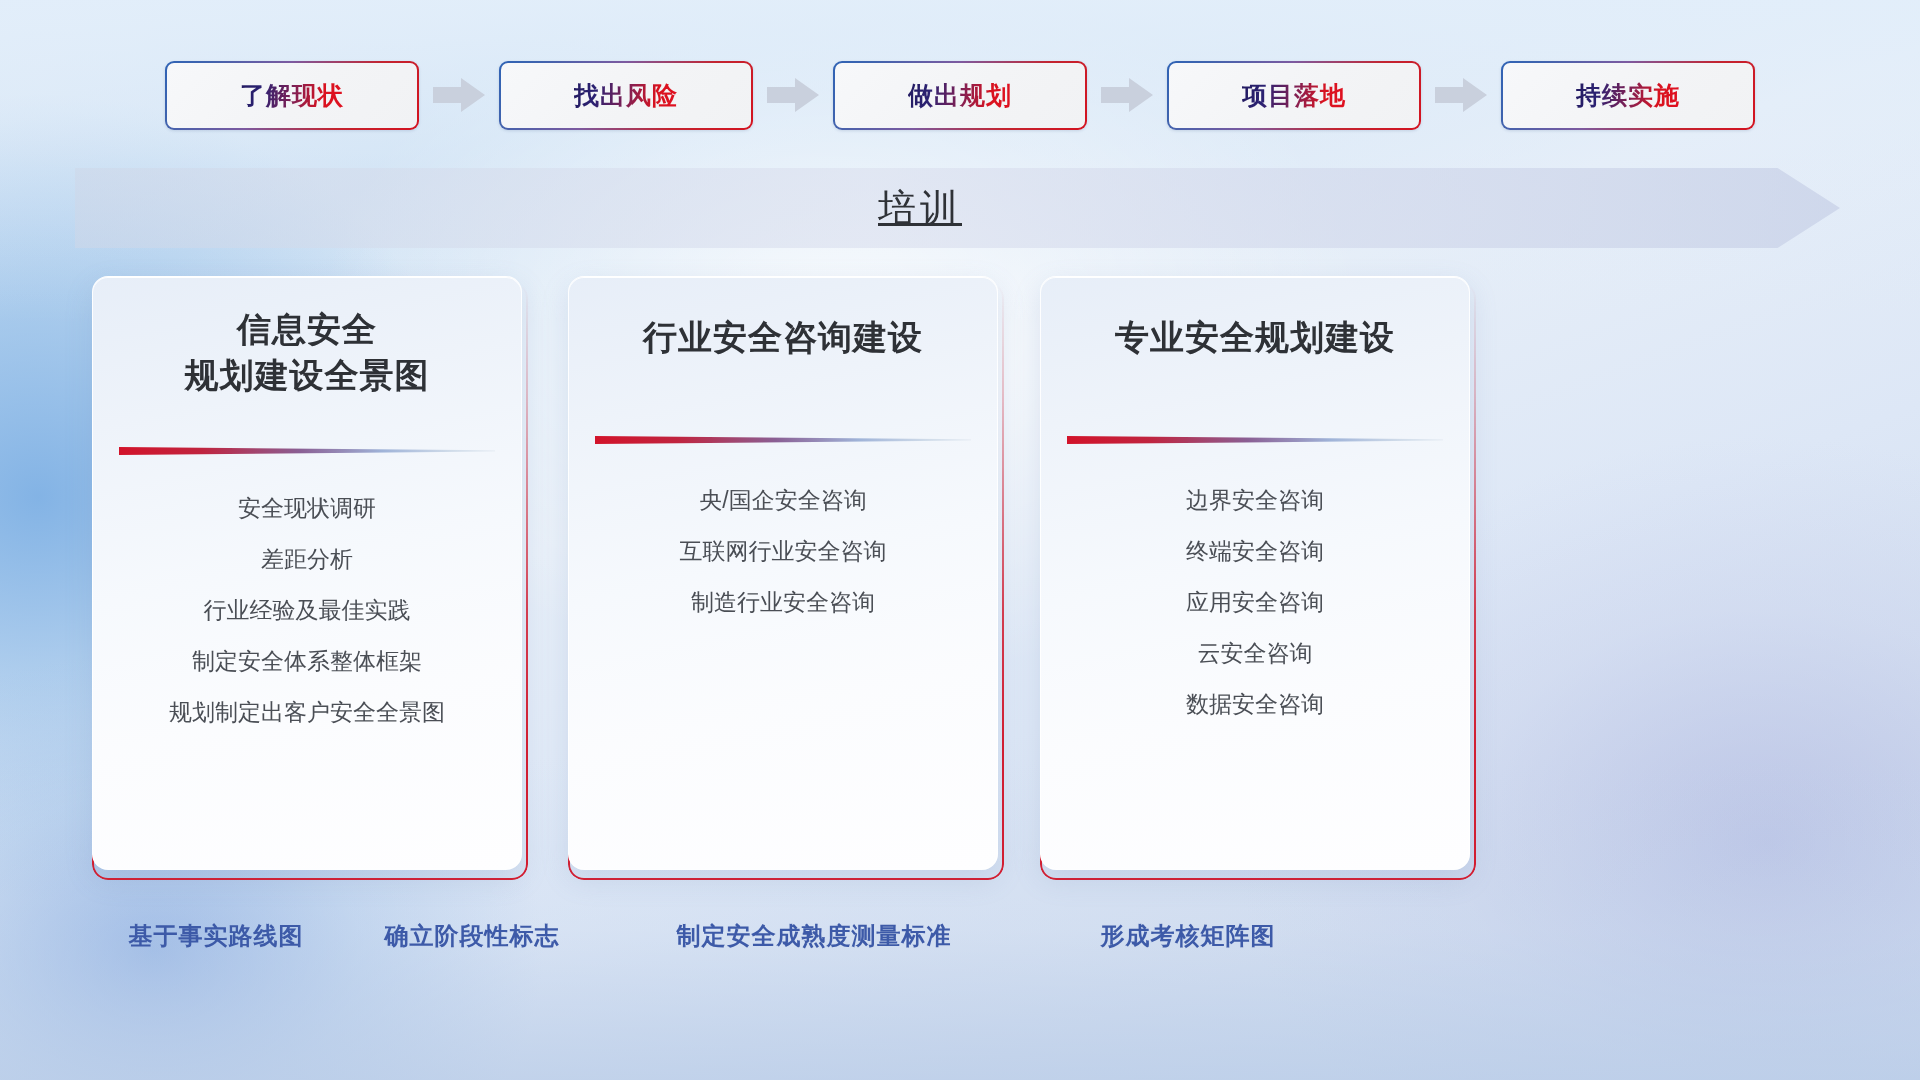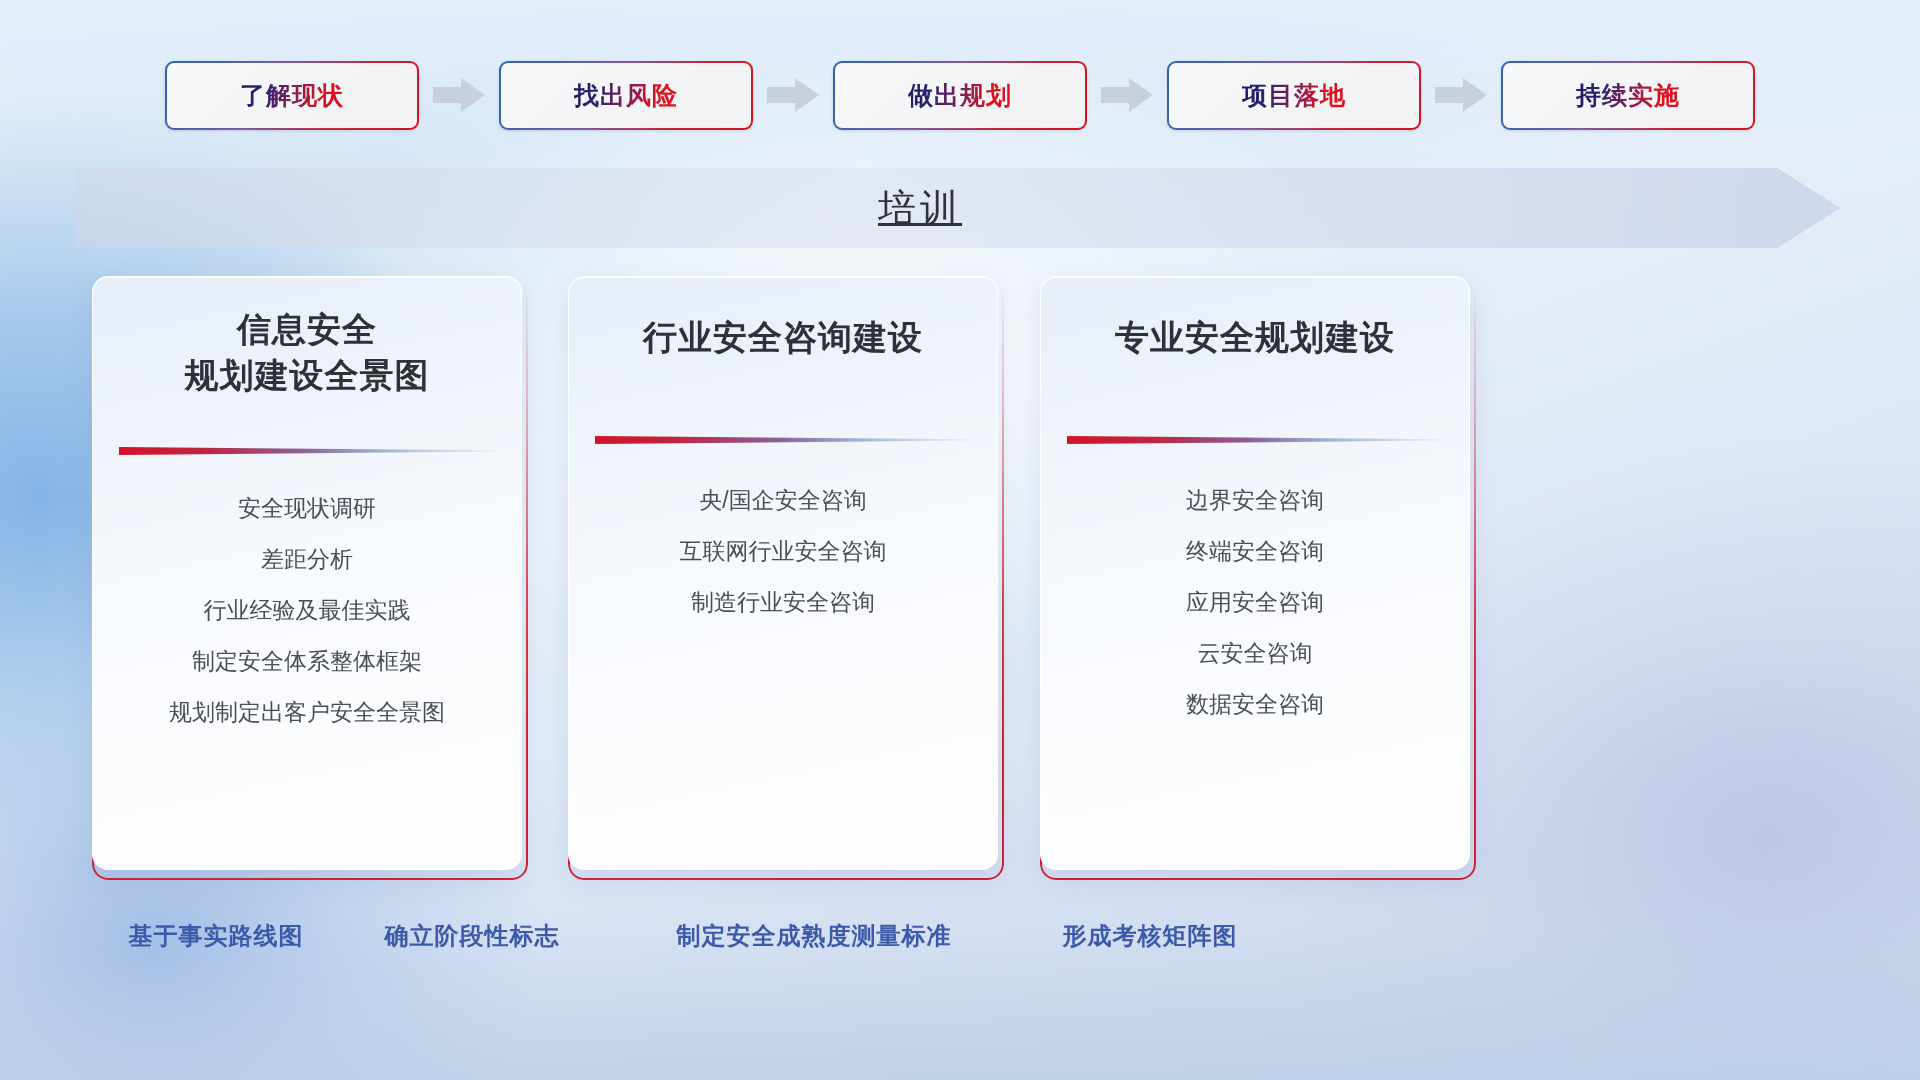--- a/index.html
+++ b/index.html
@@ -306,14 +306,14 @@
           </ul>
         </div>
       </div>
     </div>
   </div>
 
 <div id="footers">
     <div class="footer-label" style="left: 216px;">基于事实路线图</div>
     <div class="footer-label" style="left: 472px;">确立阶段性标志</div>
     <div class="footer-label" style="left: 788px; margin-left: 26px;">制定安全成熟度测量标准</div>
-    <div class="footer-label" style="left: 1150px; font-family: Liberation Serif, serif;">形成考核矩阵图</div>
+    <div class="footer-label" style="left: 1188px; font-family: Liberation Serif, serif;">形成考核矩阵图</div>
   </div>
 
 </body></html>

